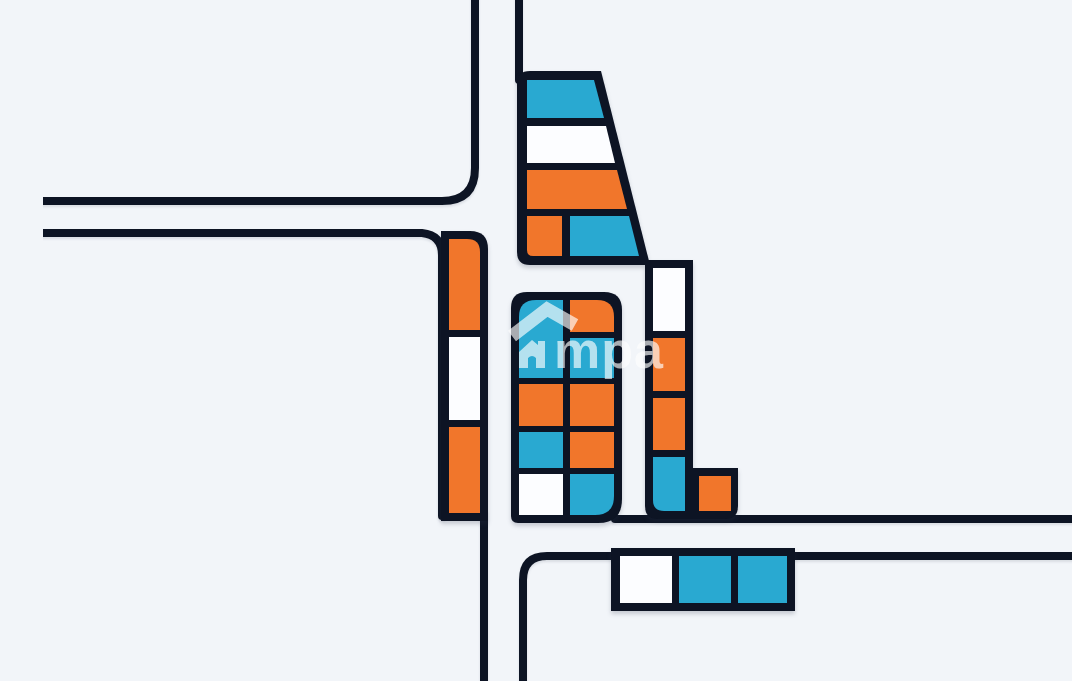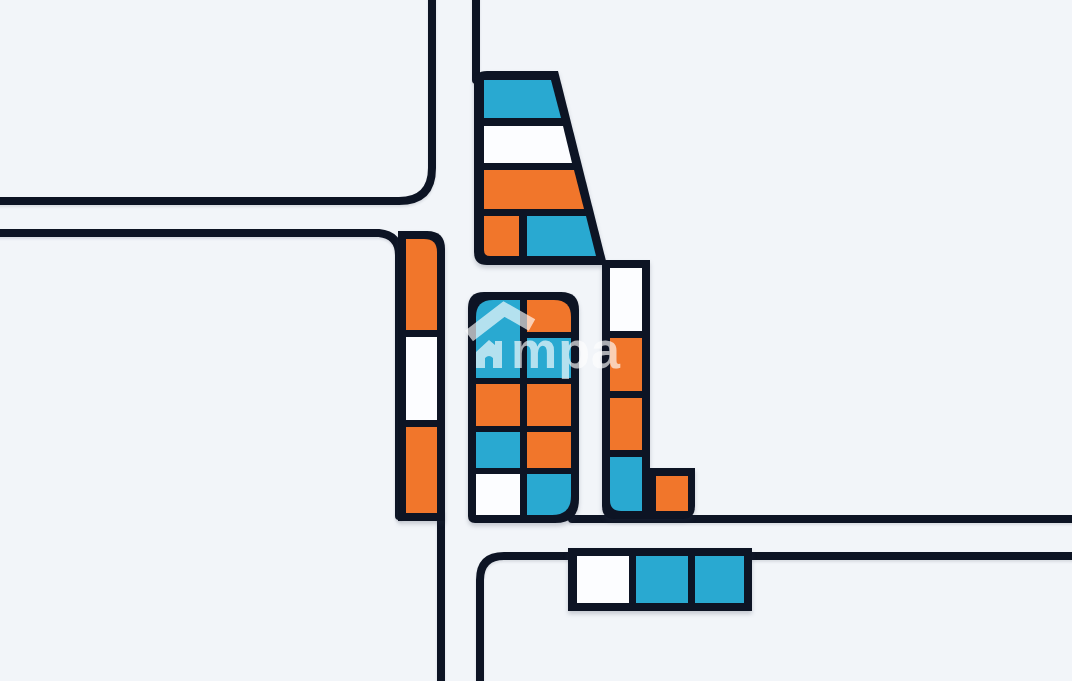--- a/index.html
+++ b/index.html
@@ -8,20 +8,21 @@
     width: 1072px;
     height: 681px;
     overflow: hidden;
     background: #F2F5F9;
     font-family: "Liberation Sans", sans-serif;
   }
   .map-canvas {
     position: relative;
     width: 924px;
     height: 681px;
+    padding-left: 43px;
   }
   svg { display: block; }
   .road {
     fill: none;
     stroke-width: 8;
     stroke-linecap: round;
     stroke-linejoin: round;
   }
   #blocks-layer { filter: drop-shadow(0px 3px 2px rgba(40, 52, 72, 0.22)); }
   #roads-layer  { filter: drop-shadow(0px 2px 1px rgba(40, 52, 72, 0.12)); }

